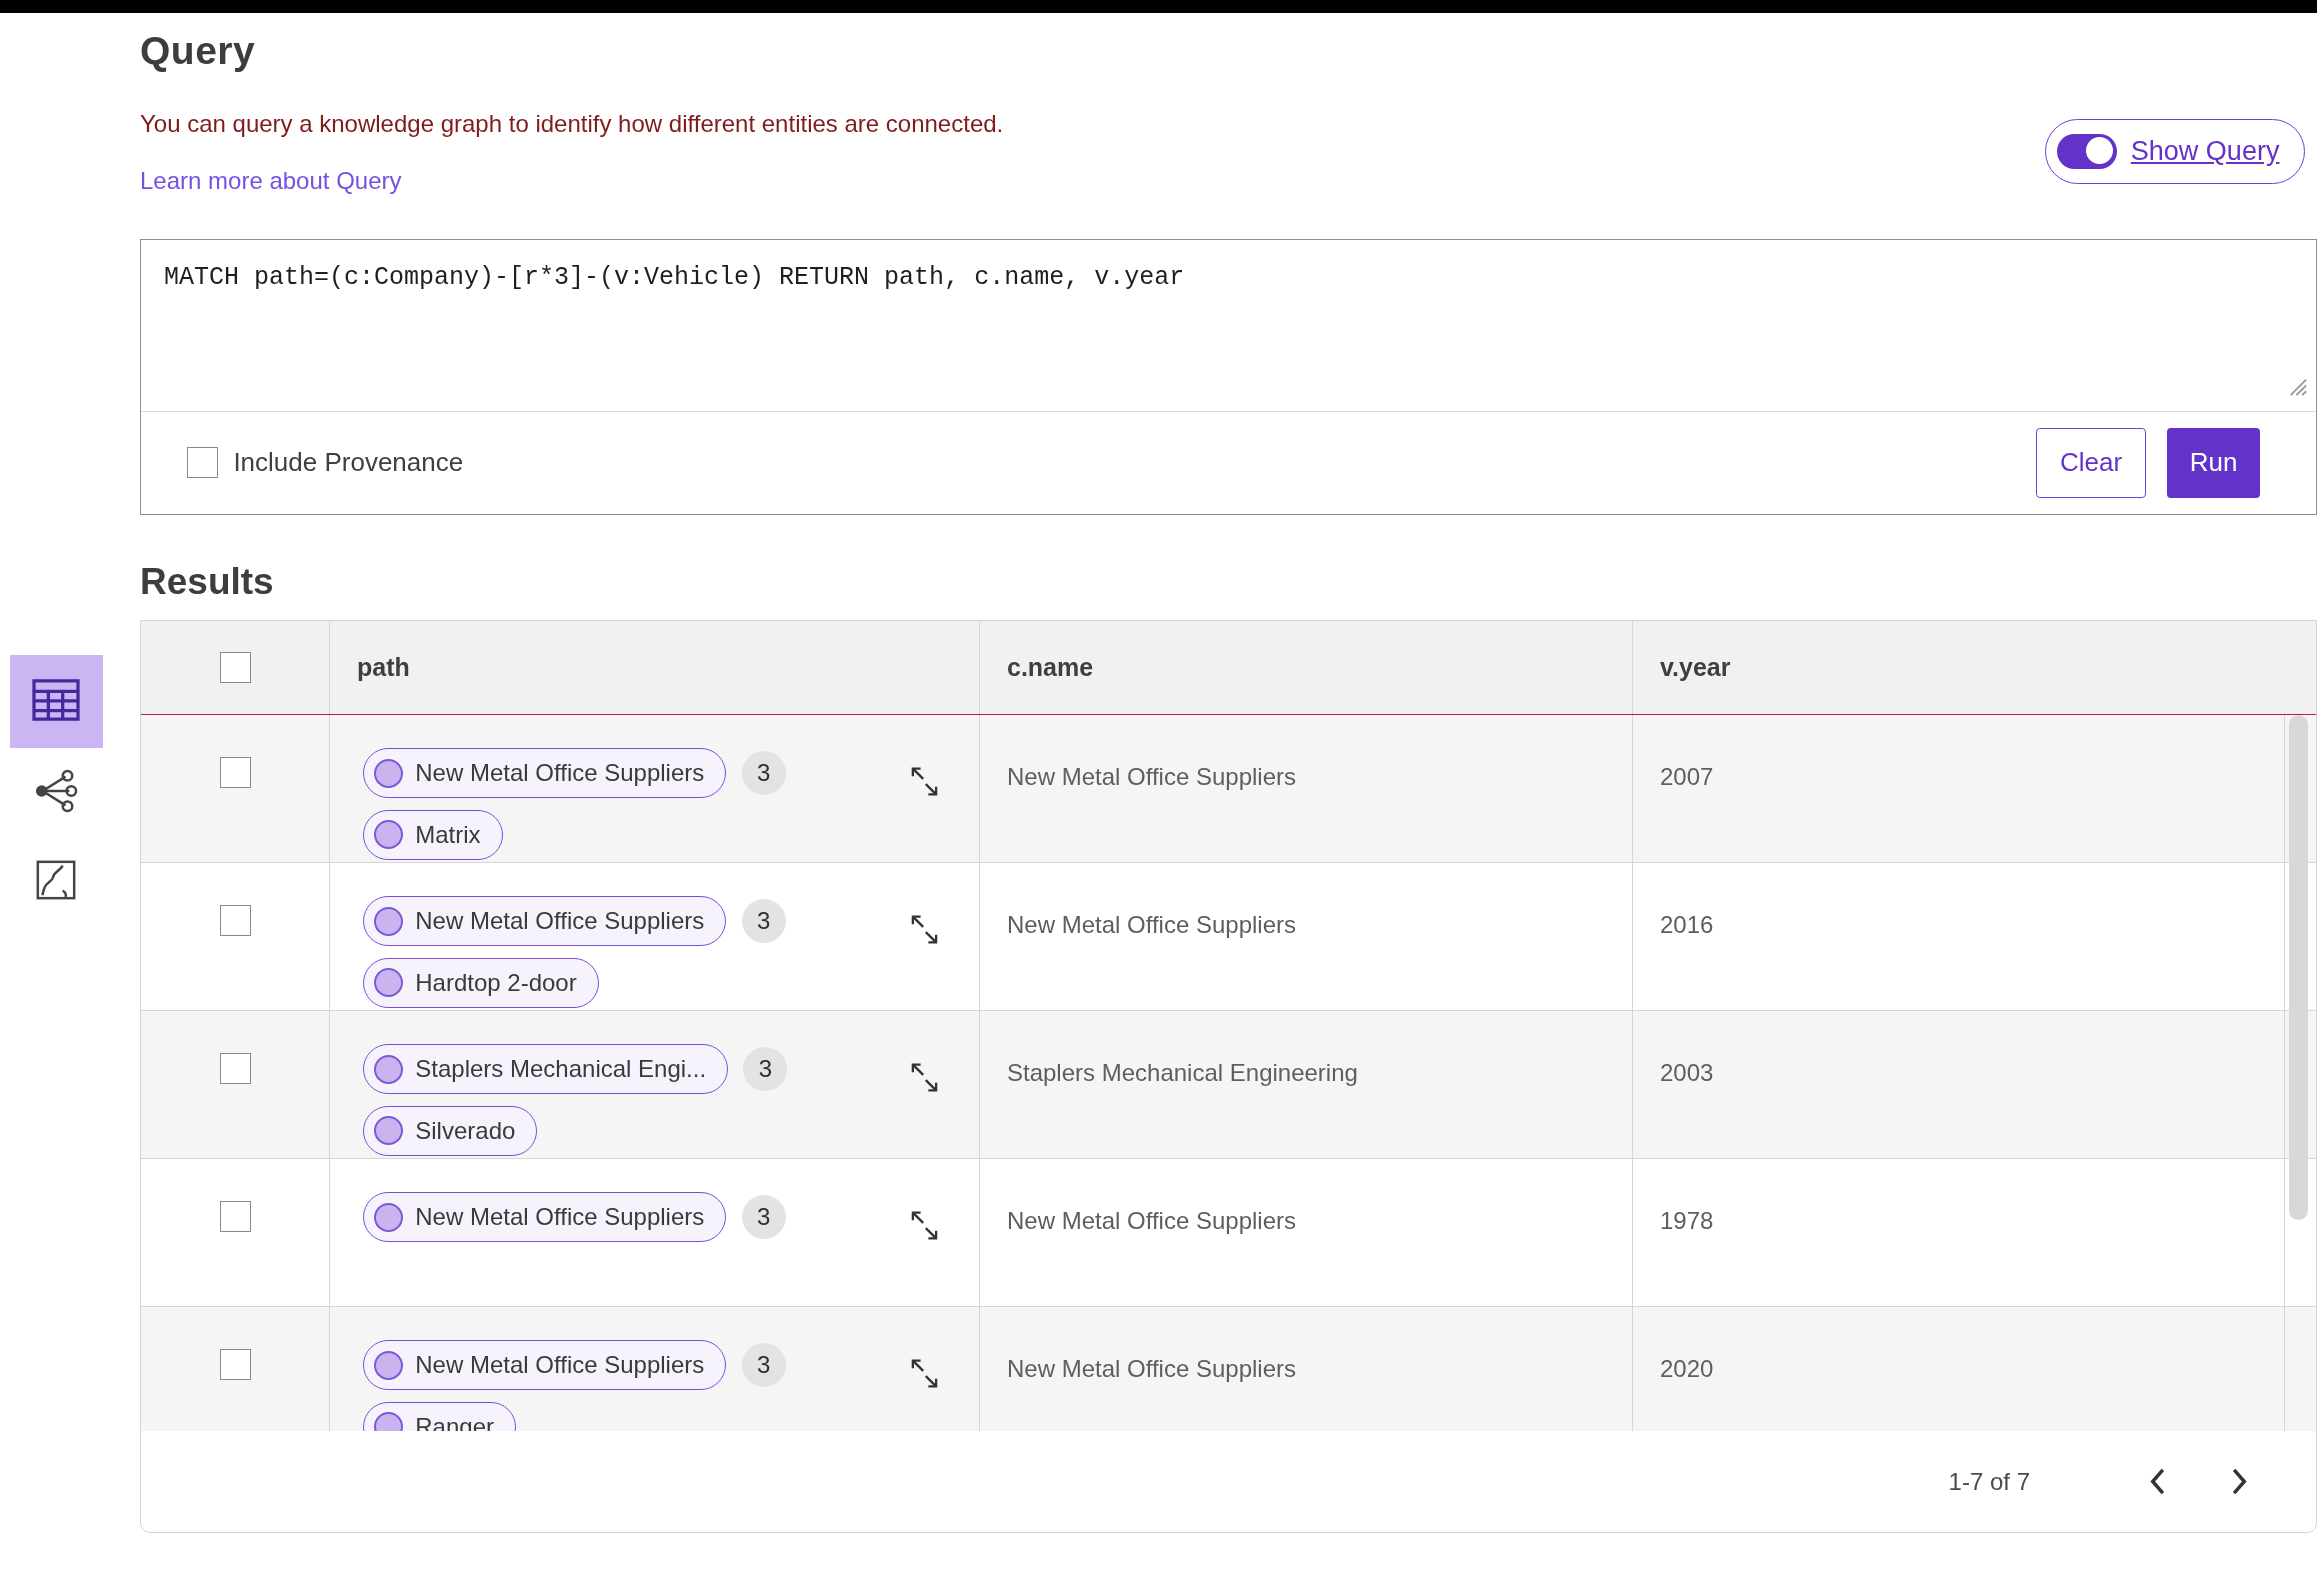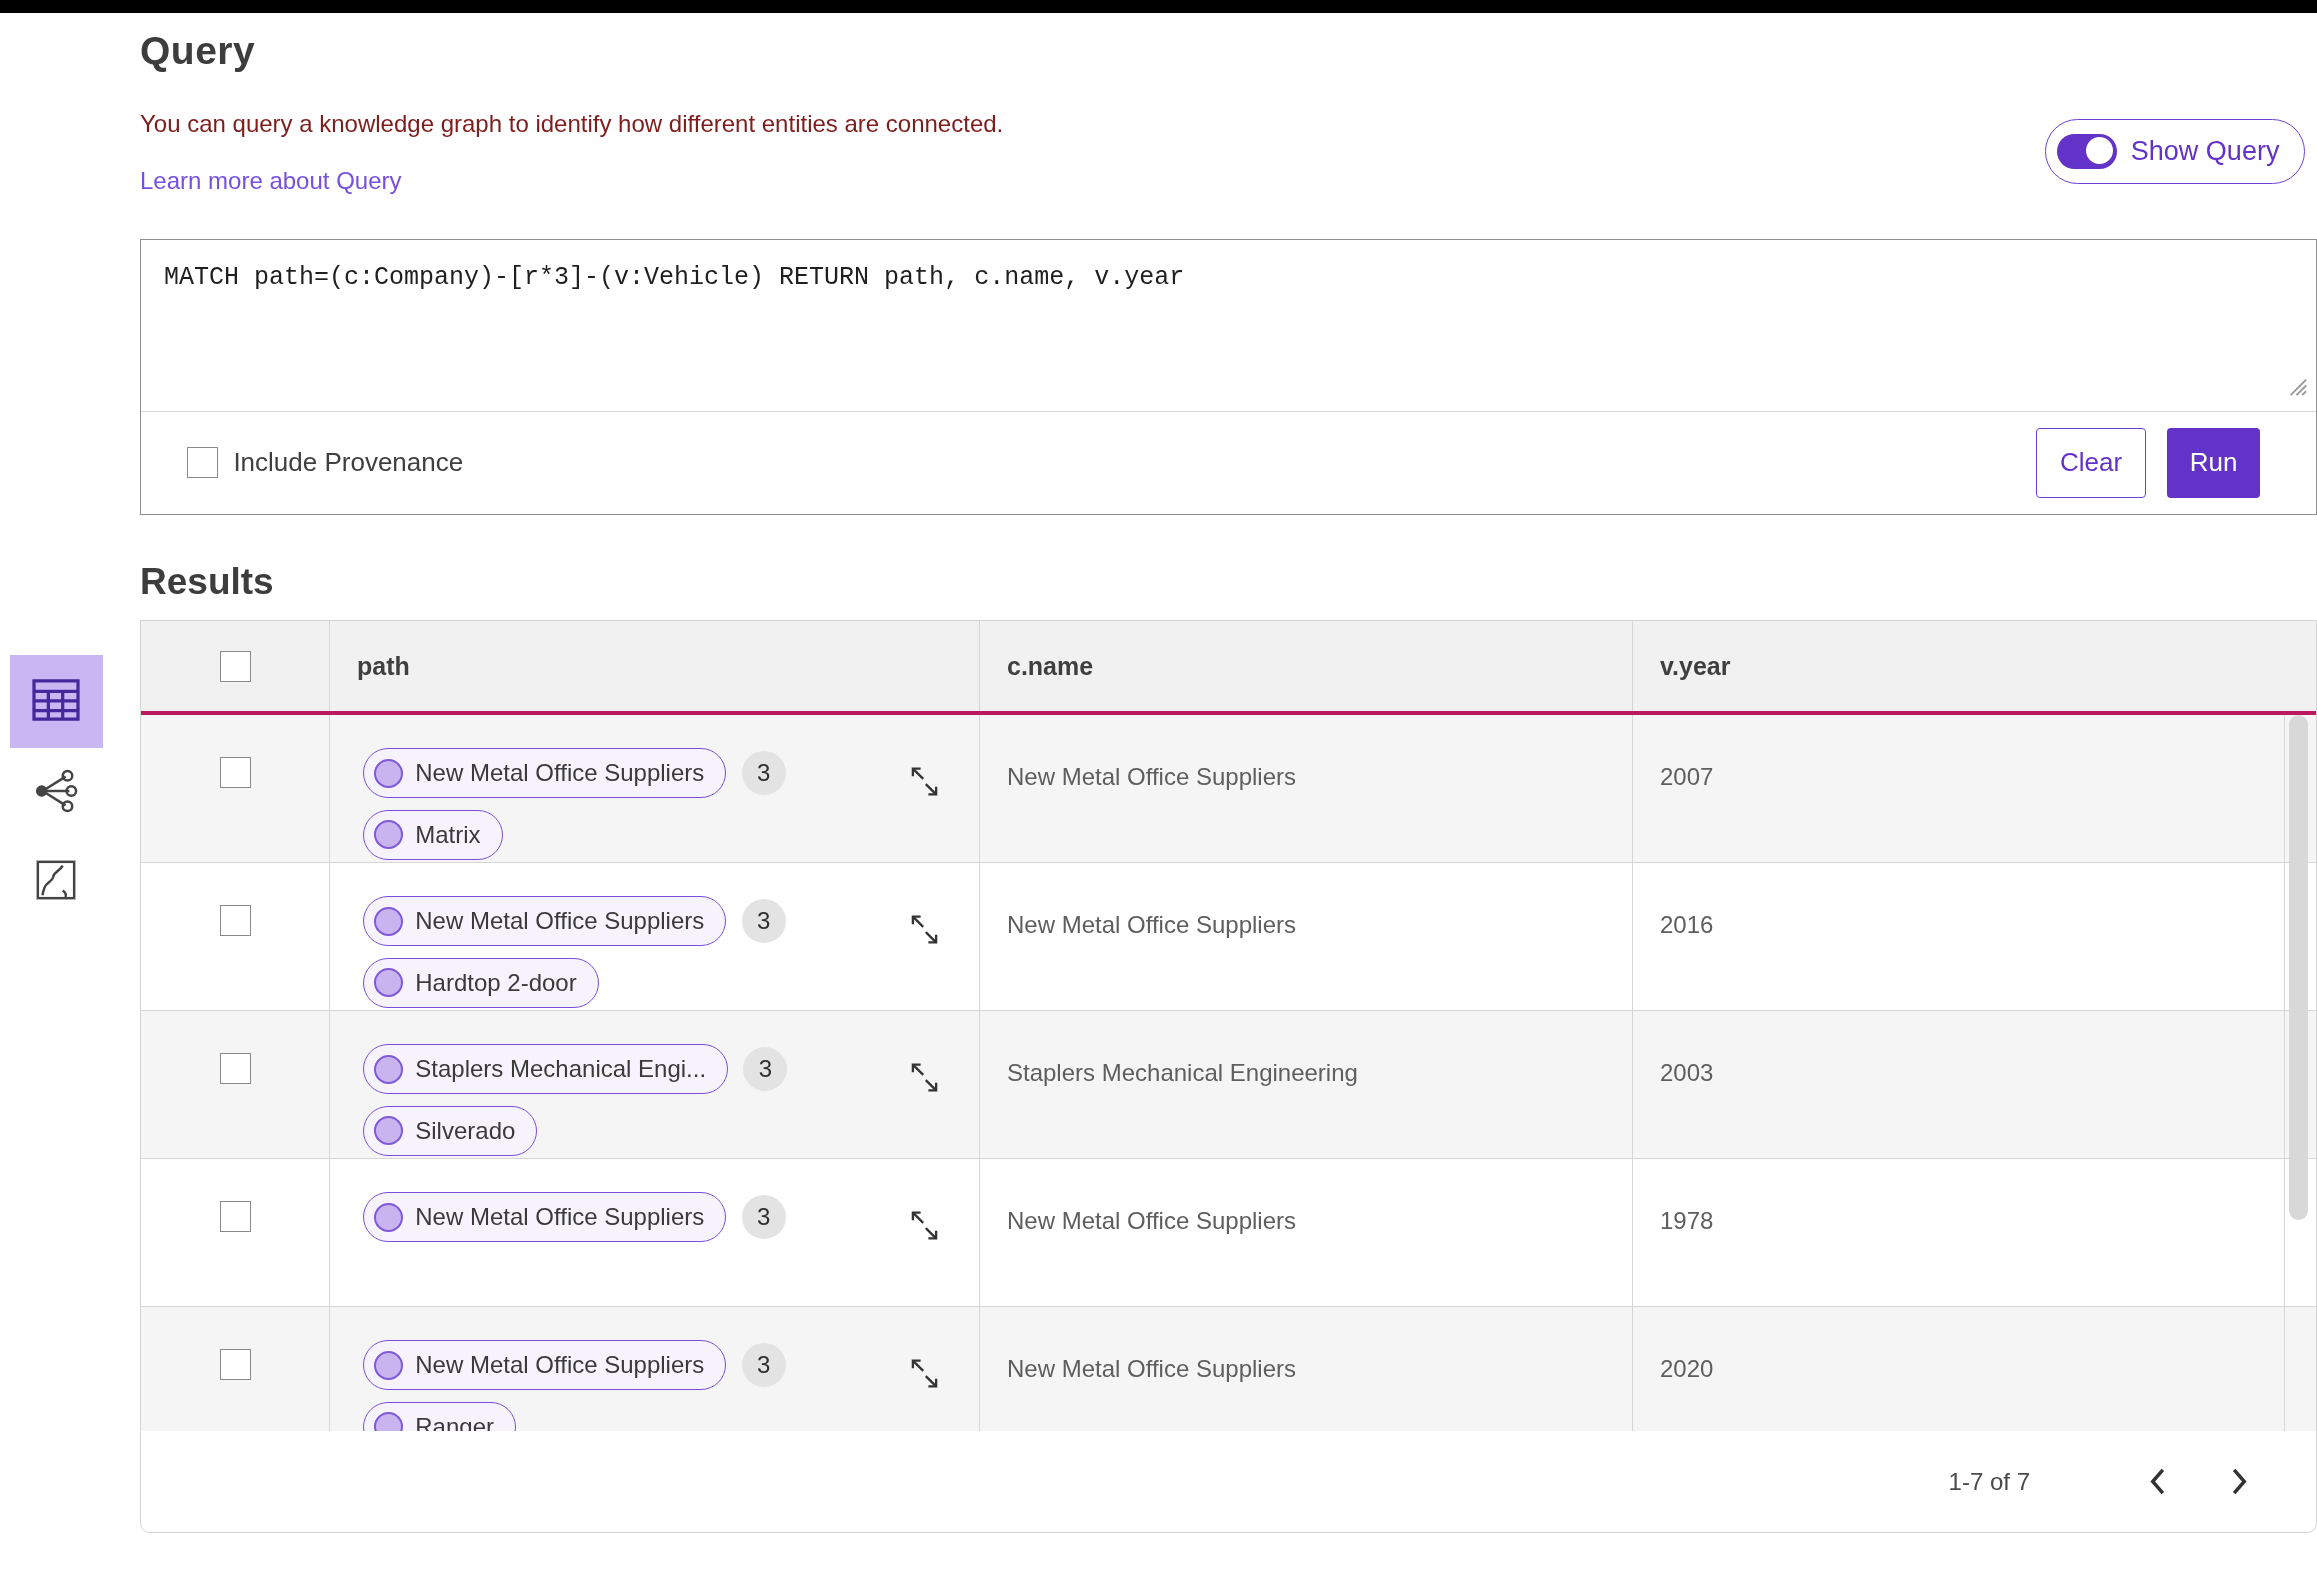--- a/index.html
+++ b/index.html
@@ -18,21 +18,21 @@
 
   
   .toggle-pill {
     position:absolute; top:106px; right:11.6px; height:65px;
     border:1.9px solid #6d40d4; border-radius:33px;
     display:flex; align-items:center; padding:0 25px 0 11.6px; gap:13.5px;
     background:#fff; cursor:pointer;
   }
   .toggle-track { width:60px; height:35px; background:#6333c9; border-radius:17.4px; position:relative; }
   .toggle-knob { position:absolute; right:3.9px; top:3.9px; width:27px; height:27px; background:#fff; border-radius:50%; }
-  .toggle-label { font-size:27px; color:#6333c9; }
+  .toggle-label { font-size:27px; color:#6333c9;text-decoration:underline; }
 
   
   .query-box { margin-top:44px; border:1px solid #8f8f8f; background:#fff; }
   .query-area { position:relative; height:172px; border-bottom:1px solid #dcdcdc; }
   .query-text {
     padding:23px 39px 0 23px; font-family:"Liberation Mono", monospace;
     font-size:25px; color:#1f1f1f; white-space:pre-wrap;
   }
   .resize-handle { position:absolute; right:5.8px; bottom:7.7px; }
 
@@ -51,21 +51,21 @@
   
   .side-toolbar { position:absolute; left:9.7px; top:655px; width:93px; }
   .tool-tile { width:93px; height:93px; display:flex; align-items:center; justify-content:center; cursor:pointer; }
   .tool-tile.selected { background:#cbb6f4; }
   .tool-plain { width:93px; height:89px; display:flex; align-items:center; justify-content:center; cursor:pointer; }
 
   
   .table-wrap { margin-top:17.4px; border:1px solid #d4d4d4; border-radius:0 0 9.7px 9.7px; background:#fff; position:relative; }
   .t-head {
     display:grid; grid-template-columns:189px 650px 653px 1fr;
-    height:94px; background:#f1f1f1; border-bottom:4px solid #be185d;
+    height:94px; background:#f1f1f1; border-bottom:1px solid #be185d;
   }
   .t-head .cell { display:flex; align-items:center; font-size:25px; font-weight:700; color:#3f3f3f; }
   .t-body { height:716px; overflow:hidden; position:relative; }
   .t-row {
     display:grid; grid-template-columns:189px 650px 653px 1fr;
     height:148px; border-bottom:1px solid #d6d6d6; background:#fff;
   }
   .t-row.alt { background:#f5f5f5; }
   .cell { border-right:1px solid #d6d6d6; }
   .cell:last-child { border-right:none; }

